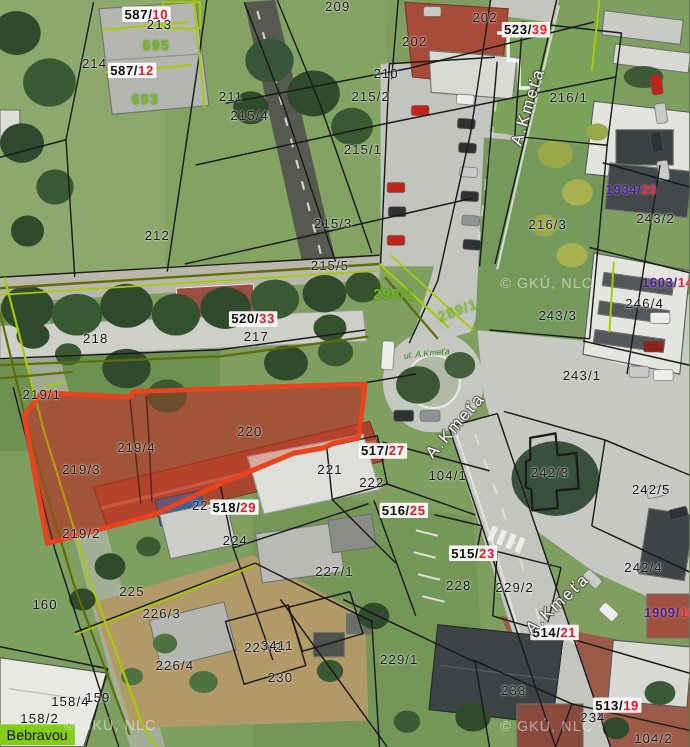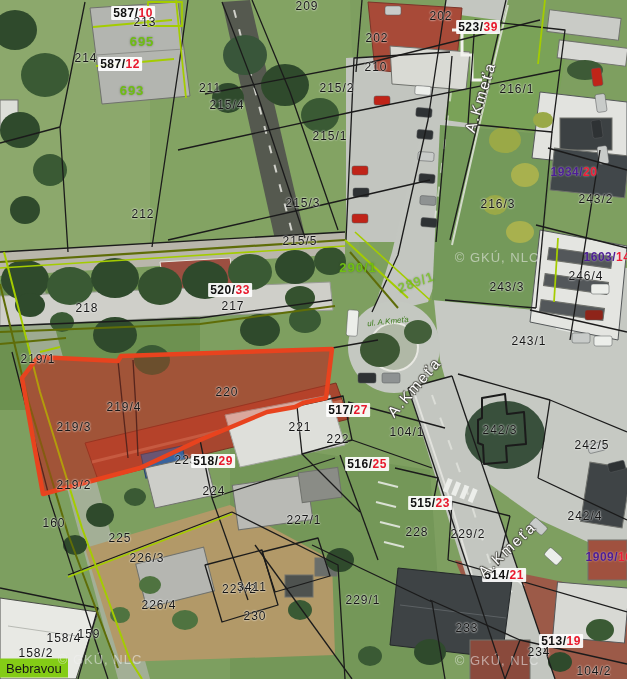--- a/index.html
+++ b/index.html
@@ -297,21 +297,21 @@
       <div class="lbl black" style="left: 145px; top: 22px; transform: translate(-50%, -50%);">213</div>
       <div class="lbl green" style="left: 142px; top: 41px; transform: translate(-50%, -50%);">695</div>
       <div class="lbl black" style="left: 86px; top: 58px; transform: translate(-50%, -50%);">214</div>
       <div class="lbl halo" style="left: 120px; top: 64px; transform: translate(-50%, -50%);"><span class="pref">587/</span><span class="suf">12</span></div>
       <div class="lbl green" style="left: 132px; top: 90px; transform: translate(-50%, -50%);">693</div>
       <div class="lbl black" style="left: 210px; top: 88px; transform: translate(-50%, -50%);">211</div>
       <div class="lbl black" style="left: 227px; top: 105px; transform: translate(-50%, -50%);">215/4</div>
       <div class="lbl black" style="left: 307px; top: 6px; transform: translate(-50%, -50%);">209</div>
       <div class="lbl black" style="left: 441px; top: 16px; transform: translate(-50%, -50%);">202</div>
       <div class="lbl black" style="left: 377px; top: 38px; transform: translate(-50%, -50%);">202</div>
-      <div class="lbl black" style="left: 351px; top: 67px; transform: translate(-50%, -50%); margin-left: 25px;">210</div>
+      <div class="lbl black" style="left: 351px; top: 67px; transform: translate(-50%, -50%);">210</div>
       <div class="lbl black" style="left: 337px; top: 88px; transform: translate(-50%, -50%);">215/2</div>
       <div class="lbl black" style="left: 330px; top: 136px; transform: translate(-50%, -50%);">215/1</div>
       <div class="lbl halo" style="left: 478px; top: 27px; transform: translate(-50%, -50%);"><span class="pref">523/</span><span class="suf">39</span></div>
       <div class="lbl black" style="left: 517px; top: 89px; transform: translate(-50%, -50%);">216/1</div>
       <div class="lbl maroon" style="left: 574px; top: 172px; transform: translate(-50%, -50%);"><span class="pref">1934/</span><span class="suf">20</span></div>
       <div class="lbl black" style="left: 596px; top: 199px; transform: translate(-50%, -50%);">243/2</div>
       <div class="lbl black" style="left: 498px; top: 204px; transform: translate(-50%, -50%);">216/3</div>
       <div class="lbl black" style="left: 143px; top: 178px; transform: translate(-50%, -50%); margin-top: 36px;">212</div>
       <div class="lbl black" style="left: 303px; top: 203px; transform: translate(-50%, -50%);">215/3</div>
       <div class="lbl black" style="left: 300px; top: 241px; transform: translate(-50%, -50%);">215/5</div>
@@ -335,21 +335,21 @@
       <div class="lbl black" style="left: 500px; top: 430px; transform: translate(-50%, -50%);">242/3</div>
       <div class="lbl black" style="left: 592px; top: 445px; transform: translate(-50%, -50%);">242/5</div>
       <div class="lbl black" style="left: 186px; top: 460px; transform: translate(-50%, -50%);">223</div>
       <div class="lbl halo" style="left: 213px; top: 461px; transform: translate(-50%, -50%);"><span class="pref">518/</span><span class="suf">29</span></div>
       <div class="lbl halo" style="left: 367px; top: 464px; transform: translate(-50%, -50%);"><span class="pref">516/</span><span class="suf">25</span></div>
       <div class="lbl black" style="left: 74px; top: 485px; transform: translate(-50%, -50%);">219/2</div>
       <div class="lbl black" style="left: 214px; top: 491px; transform: translate(-50%, -50%);">224</div>
       <div class="lbl halo" style="left: 430px; top: 503px; transform: translate(-50%, -50%);"><span class="pref">515/</span><span class="suf">23</span></div>
       <div class="lbl black" style="left: 585px; top: 516px; transform: translate(-50%, -50%);">242/4</div>
       <div class="lbl black" style="left: 304px; top: 520px; transform: translate(-50%, -50%);">227/1</div>
-      <div class="lbl black" style="left: 41px; top: 523px; transform: translate(-50%, -50%); margin-left: 13px;">160</div>
+      <div class="lbl black" style="left: 41px; top: 550px; transform: translate(-50%, -50%);">160</div>
       <div class="lbl black" style="left: 417px; top: 532px; transform: translate(-50%, -50%);">228</div>
       <div class="lbl black" style="left: 468px; top: 534px; transform: translate(-50%, -50%);">229/2</div>
       <div class="lbl black" style="left: 120px; top: 538px; transform: translate(-50%, -50%);">225</div>
       <div class="lbl black" style="left: 147px; top: 558px; transform: translate(-50%, -50%);">226/3</div>
       <div class="lbl halo" style="left: 504px; top: 575px; transform: translate(-50%, -50%);"><span class="pref">514/</span><span class="suf">21</span></div>
       <div class="lbl maroon" style="left: 609px; top: 557px; transform: translate(-50%, -50%);"><span class="pref">1909/</span><span class="suf">16</span></div>
       <div class="lbl black" style="left: 231px; top: 589px; transform: translate(-50%, -50%); padding-left: 17px;">227/2</div>
       <div class="lbl black" style="left: 252px; top: 587px; transform: translate(-50%, -50%);">3411</div>
       <div class="lbl black" style="left: 363px; top: 600px; transform: translate(-50%, -50%);">229/1</div>
       <div class="lbl black" style="left: 159px; top: 605px; transform: translate(-50%, -50%);">226/4</div>

